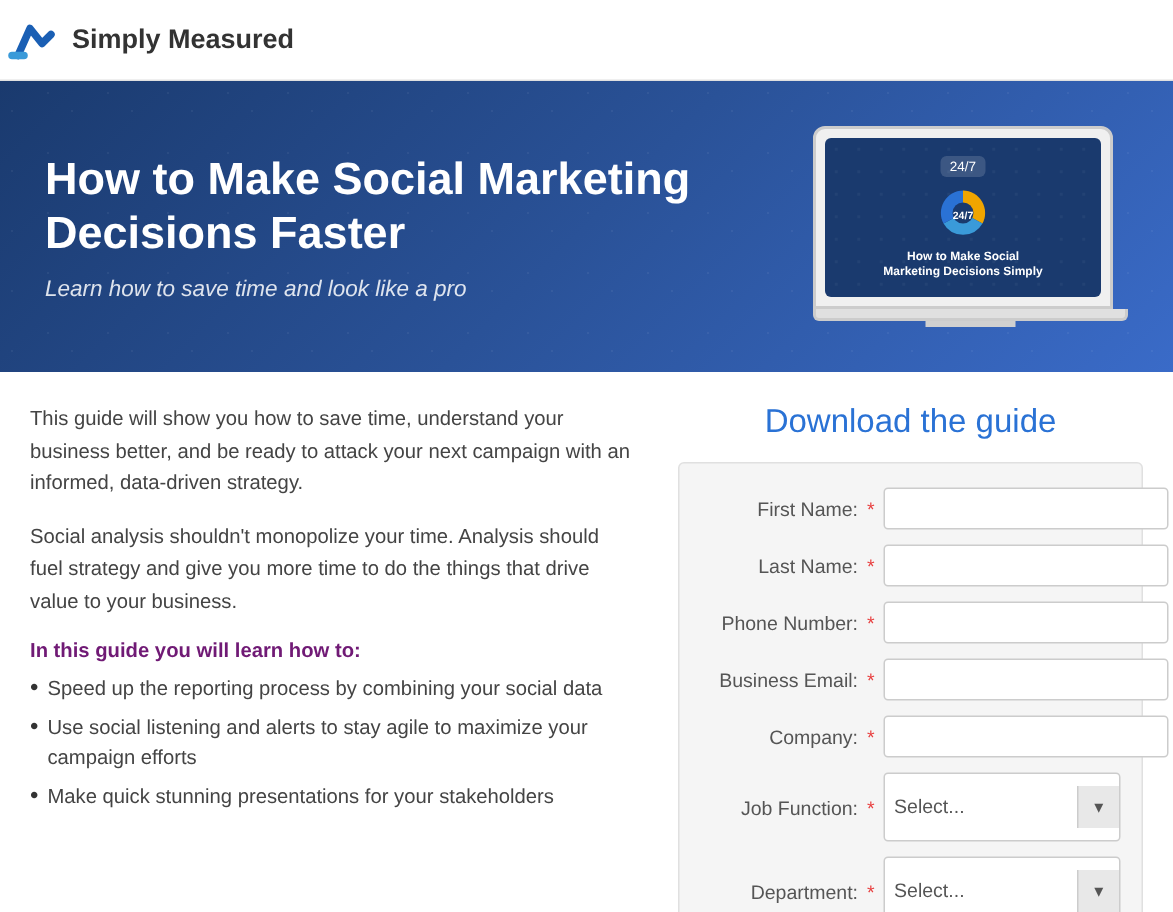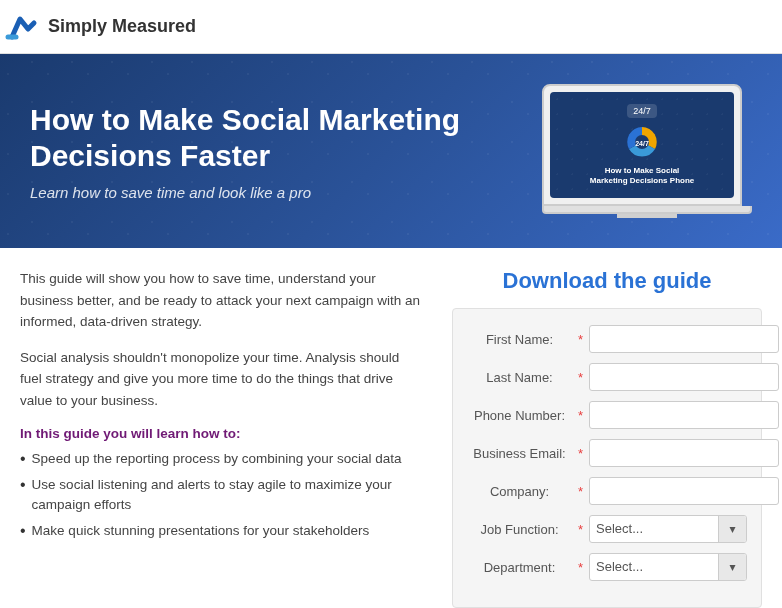--- a/index.html
+++ b/index.html
@@ -193,42 +193,42 @@
     }
 
     
     .right-form {
       width: 310px;
       flex-shrink: 0;
     }
     .form-title {
       text-align: center;
       font-size: 22px;
-      font-weight: 700;
+      font-weight: 400;
       color: #2a72d5;
       margin-bottom: 14px;
     }
     .form-container {
       background: #f5f5f5;
       border: 1px solid #e0e0e0;
       border-radius: 4px;
       padding: 16px 14px;
     }
     .form-row {
       display: flex;
       align-items: center;
       margin-bottom: 10px;
       gap: 6px;
     }
     .form-label {
       font-size: 13px;
       color: #555;
       width: 105px;
       flex-shrink: 0;
-      text-align: center;
+      text-align: right;
     }
     .form-required {
       color: #e84040;
       font-size: 13px;
       flex-shrink: 0;
     }
     .form-input {
       flex: 1;
       height: 28px;
       border: 1px solid #ccc;
@@ -237,21 +237,21 @@
       padding: 0 6px;
       font-size: 13px;
     }
     .form-select-wrapper {
       flex: 1;
       display: flex;
       align-items: center;
       border: 1px solid #ccc;
       border-radius: 3px;
       background: #fff;
-      height: 28px;
+      height: 46px;
       overflow: hidden;
     }
     .form-select-text {
       flex: 1;
       padding: 0 6px;
       font-size: 13px;
       color: #555;
       line-height: 28px;
     }
     .form-select-arrow {
@@ -293,21 +293,21 @@
           <svg class="pie-svg screen-chart" viewBox="0 0 40 40">
             <circle cx="20" cy="20" r="15" fill="#1a3a6e"></circle>
             <path d="M20 20 L20 5 A15 15 0 0 1 33 27 Z" fill="#f0a500"></path>
             <path d="M20 20 L33 27 A15 15 0 0 1 7 27 Z" fill="#3a9ad9"></path>
             <path d="M20 20 L7 27 A15 15 0 0 1 20 5 Z" fill="#2a72d5"></path>
             <circle cx="20" cy="20" r="7" fill="#1a3a6e"></circle>
             <text x="20" y="24" text-anchor="middle" fill="#fff" font-size="7" font-weight="bold">24/7</text>
           </svg>
           <div class="screen-title">
             <span>How to Make Social</span><br>
-            <span>Marketing Decisions Phone</span>
+            <span>Marketing Decisions Simply</span>
           </div>
         </div>
       </div>
       <div class="laptop-base"></div>
       <div class="laptop-stand"></div>
     </div>
   </div>
 </section>
 
 <div class="content">

